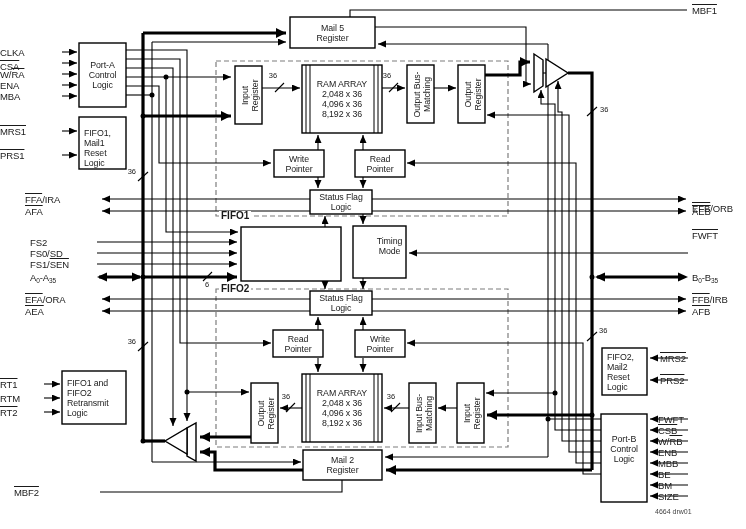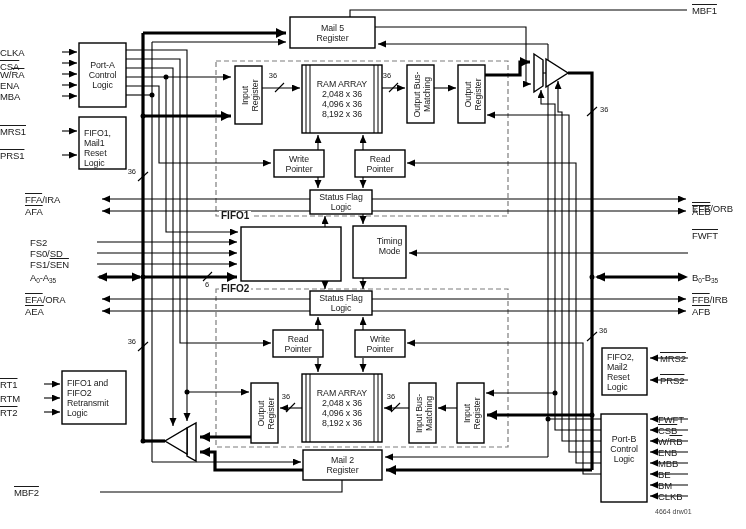--- a/index.html
+++ b/index.html
@@ -321,17 +321,17 @@
 <div class="pr" style="left:692px;top:305.5px"><span></span><span class="ov">AFB</span><span class="sb"></span><span></span><span class="sb"></span></div>
 <div class="pr" style="left:660px;top:352.5px"><span></span><span class="ov">MRS2</span><span class="sb"></span><span></span><span class="sb"></span></div>
 <div class="pr" style="left:660px;top:374.5px"><span></span><span class="ov">PRS2</span><span class="sb"></span><span></span><span class="sb"></span></div>
 <div class="pr" style="left:658px;top:413.5px"><span>FWFT</span><span class="ov"></span><span class="sb"></span><span></span><span class="sb"></span></div>
 <div class="pr" style="left:658px;top:424.5px"><span></span><span class="ov">CSB</span><span class="sb"></span><span></span><span class="sb"></span></div>
 <div class="pr" style="left:658px;top:435.5px"><span>W/</span><span class="ov">RB</span><span class="sb"></span><span></span><span class="sb"></span></div>
 <div class="pr" style="left:658px;top:446.5px"><span>ENB</span><span class="ov"></span><span class="sb"></span><span></span><span class="sb"></span></div>
 <div class="pr" style="left:658px;top:457.5px"><span>MBB</span><span class="ov"></span><span class="sb"></span><span></span><span class="sb"></span></div>
 <div class="pr" style="left:658px;top:468.5px"><span>BE</span><span class="ov"></span><span class="sb"></span><span></span><span class="sb"></span></div>
 <div class="pr" style="left:658px;top:479.5px"><span>BM</span><span class="ov"></span><span class="sb"></span><span></span><span class="sb"></span></div>
-<div class="pr" style="left:658px;top:490.5px"><span>CLKB</span><span class="ov"></span><span class="sb"></span><span></span><span class="sb"></span></div>
+<div class="pr" style="left:658px;top:490.5px"><span>SIZE</span><span class="ov"></span><span class="sb"></span><span></span><span class="sb"></span></div>
 
 <div class="cap" style="left:655px;top:508px">4664 drw01</div>
 
 </div>
 
 </body></html>

